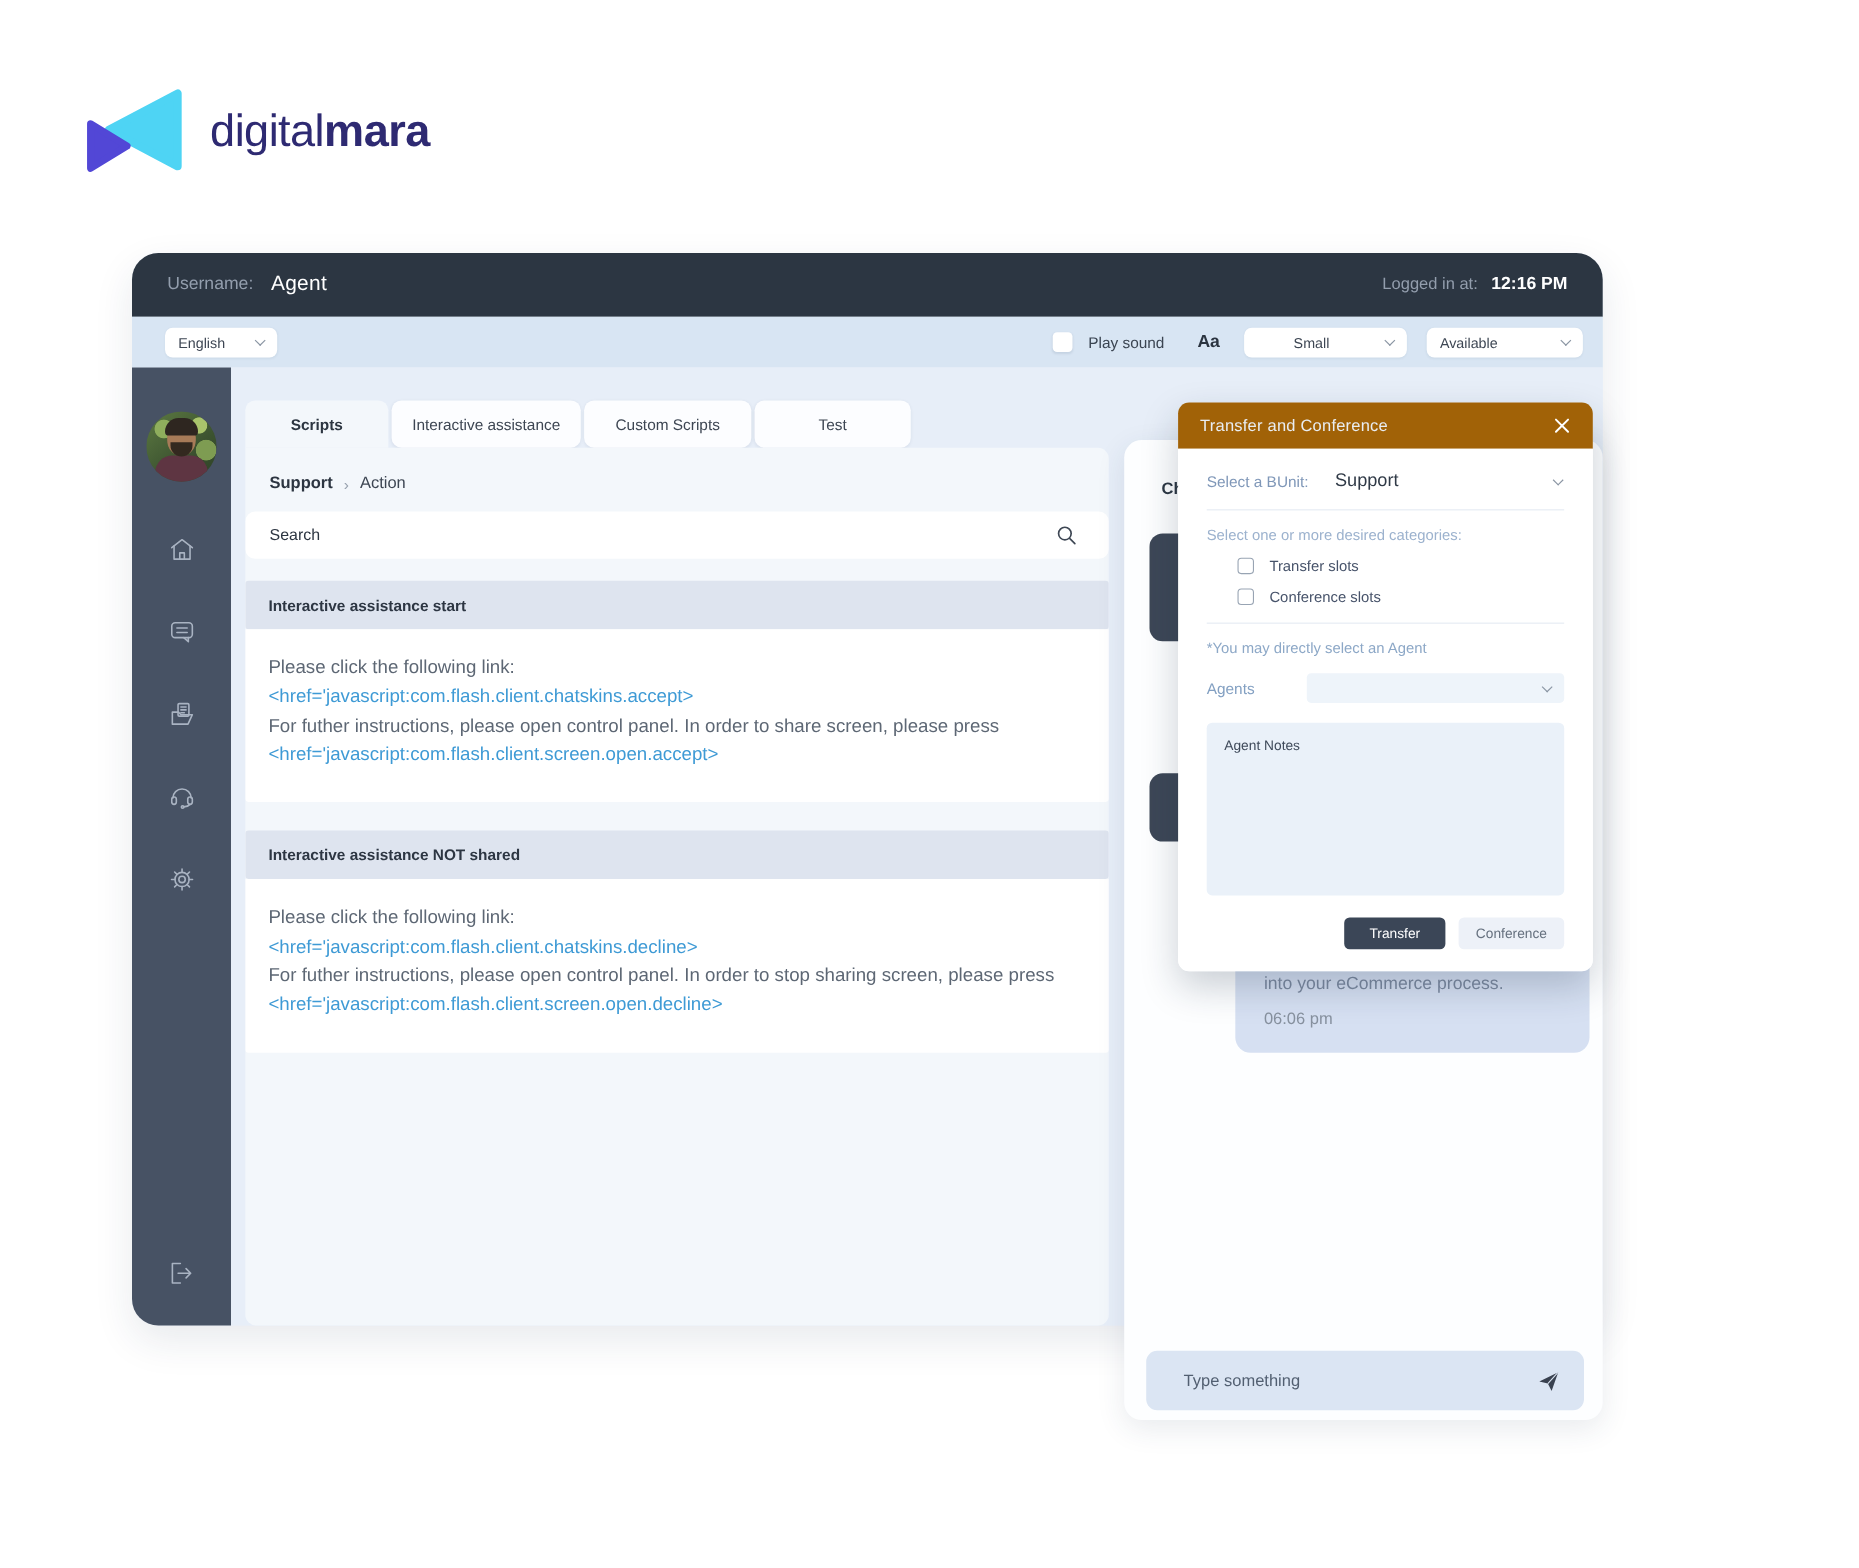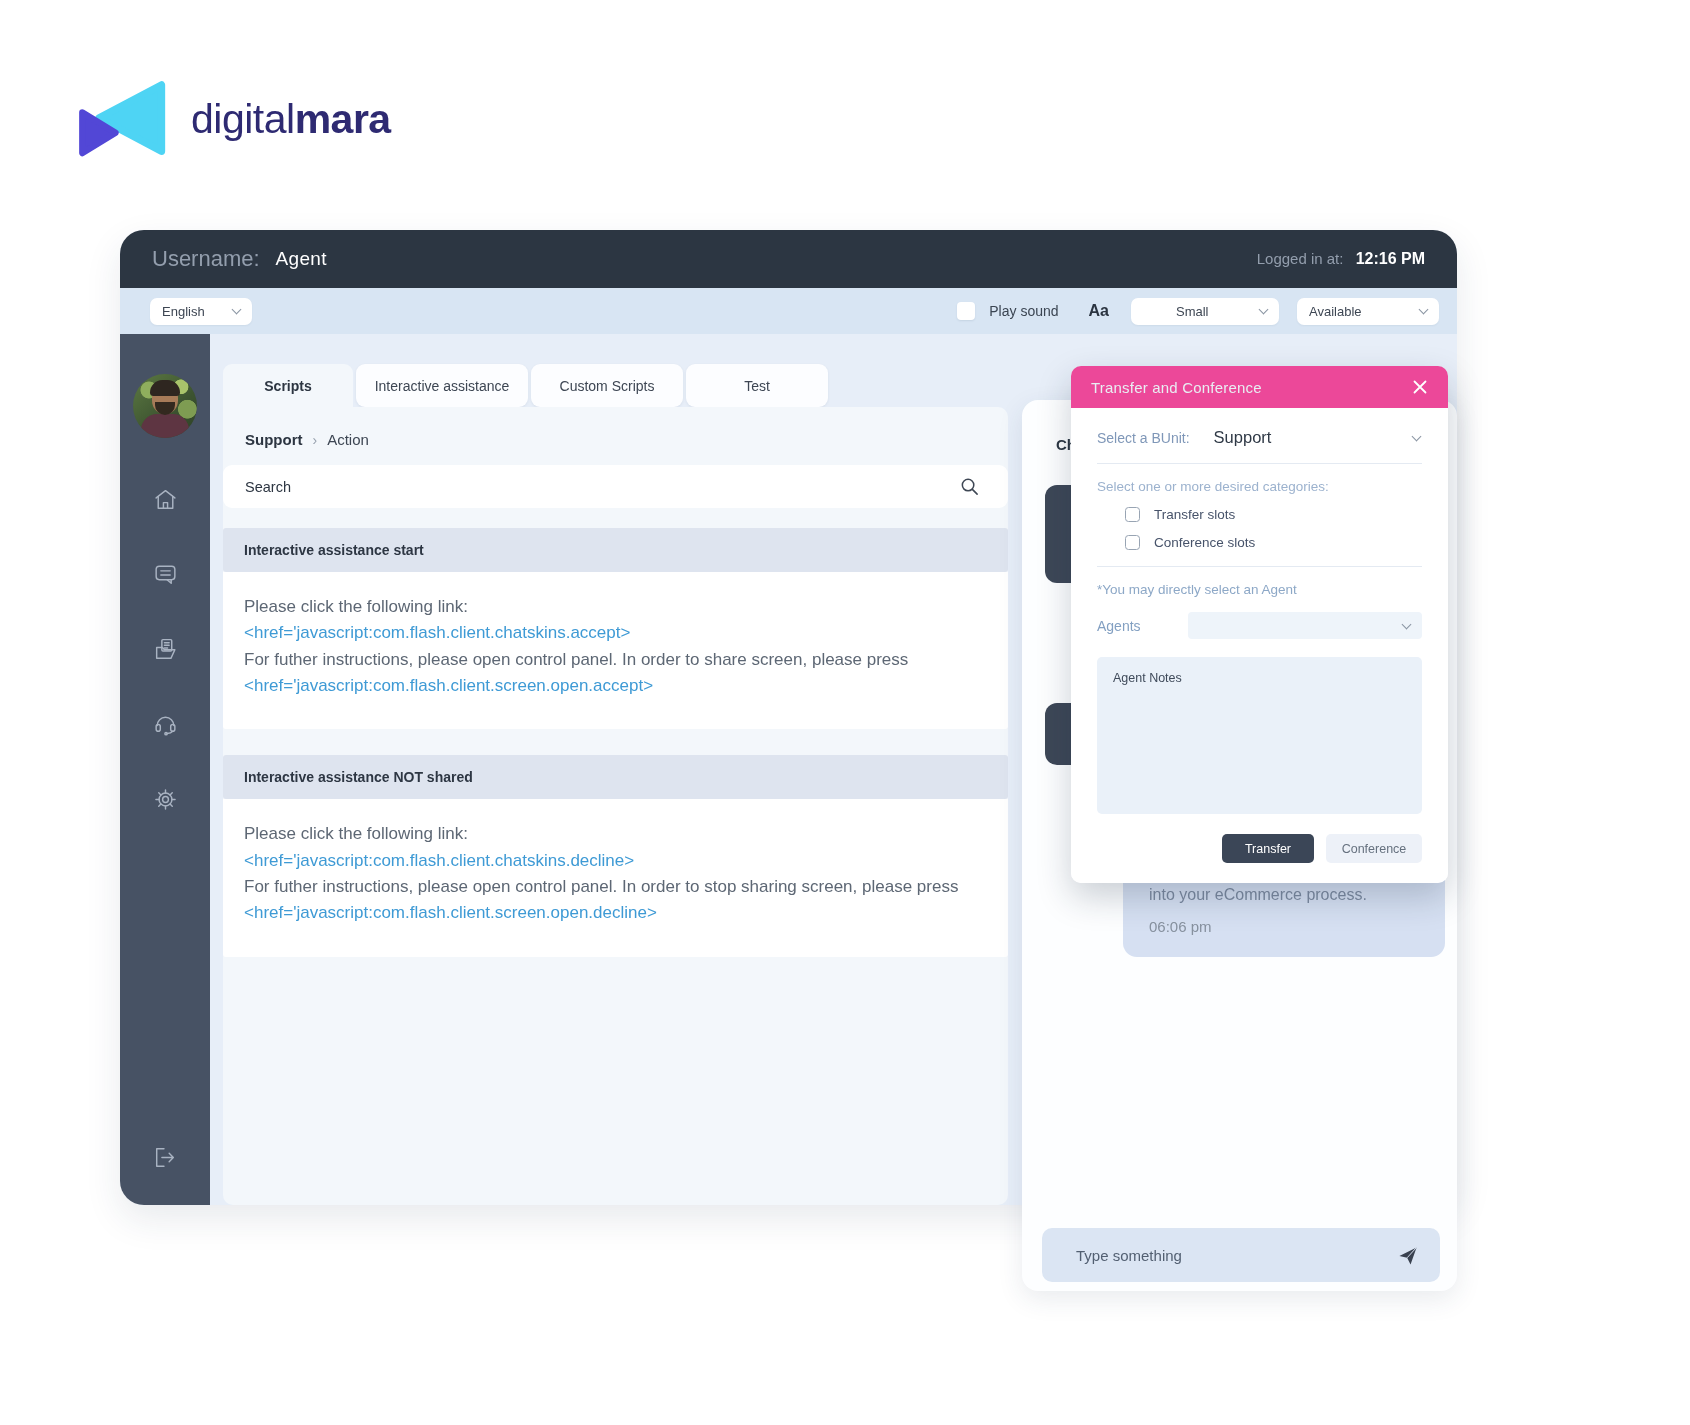--- a/index.html
+++ b/index.html
@@ -12,21 +12,21 @@
   .logo-text { font-size:41px; color:#2e2a72; letter-spacing:-0.5px; }
   .lt-reg { font-weight:400; }
   .lt-bold { font-weight:700; }
 
   
   .app { position:absolute; left:120px; top:230px; width:1337px; height:975px;
          border-radius:24px; box-shadow:0 14px 36px rgba(32,48,74,0.10); background:#e7eef8; }
 
   .titlebar { position:absolute; left:0; top:0; width:100%; height:58px; background:#2c3642;
               border-radius:24px 24px 0 0; display:flex; align-items:center; padding:0 32px; }
-  .tb-label { color:#939ead; font-size:22px; }
+  .tb-label { color:#939ead; font-size:16px; }
   .tb-user  { color:#ffffff; font-size:19px; margin-left:16px; letter-spacing:0.3px; }
   .tb-right { margin-left:auto; font-size:15px; color:#939ead; }
   .tb-time  { color:#ffffff; font-weight:700; font-size:16px; margin-left:8px; }
 
   .toolbar { position:absolute; left:0; top:58px; width:100%; height:46px; background:#d8e5f3;
              display:flex; align-items:center; }
   .select { background:#ffffff; border-radius:7px; height:27px; display:flex; align-items:center;
             padding:0 12px; font-size:13px; color:#3d4653; box-shadow:0 1px 2px rgba(40,60,90,0.06); }
   .select .sel-val { flex:1; }
   .chev { width:7px; height:7px; border-right:1.5px solid #8a95a3; border-bottom:1.5px solid #8a95a3;
@@ -109,21 +109,21 @@
                     border-radius:10px; }
   .chat-inputwrap input { width:100%; height:100%; background:transparent; border:none; outline:none;
                           padding:0 60px 0 34px; font-size:15px; color:#525f71;
                           font-family:"Liberation Sans","DejaVu Sans",sans-serif; }
   .chat-inputwrap input::placeholder { color:#525f71; opacity:1; }
   .send-icn { position:absolute; right:22px; top:17px; width:21px; height:21px; cursor:pointer; }
 
   
   .modal { position:absolute; left:1071px; top:366px; width:377px; z-index:10;
            box-shadow:0 14px 34px rgba(25,40,65,0.22); border-radius:10px; }
-  .modal-header { height:42px; background:#ec4899; border-radius:10px 10px 0 0; display:flex;
+  .modal-header { height:42px; background:#a16207; border-radius:10px 10px 0 0; display:flex;
                   align-items:center; padding:0 20px; }
   .modal-title { font-size:15px; color:#e9edf2; letter-spacing:0.2px; }
   .modal-close { margin-left:auto; width:16px; height:16px; cursor:pointer; }
   .modal-close svg { width:100%; height:100%; stroke:#ffffff; stroke-width:1.8; stroke-linecap:round; }
   .modal-body { background:#ffffff; border-radius:0 0 10px 10px; padding:20px 26px 20px; }
   .bunit-row { display:flex; align-items:center; padding-bottom:16px; border-bottom:1px solid #e4eaf2; }
   .bunit-label { font-size:14px; color:#7f97b8; }
   .bunit-field { margin-left:24px; flex:1; display:flex; align-items:center; }
   .bunit-value { font-size:16.5px; color:#2f3946; }
   .bunit-field .chev { margin-left:auto; margin-right:2px; }

